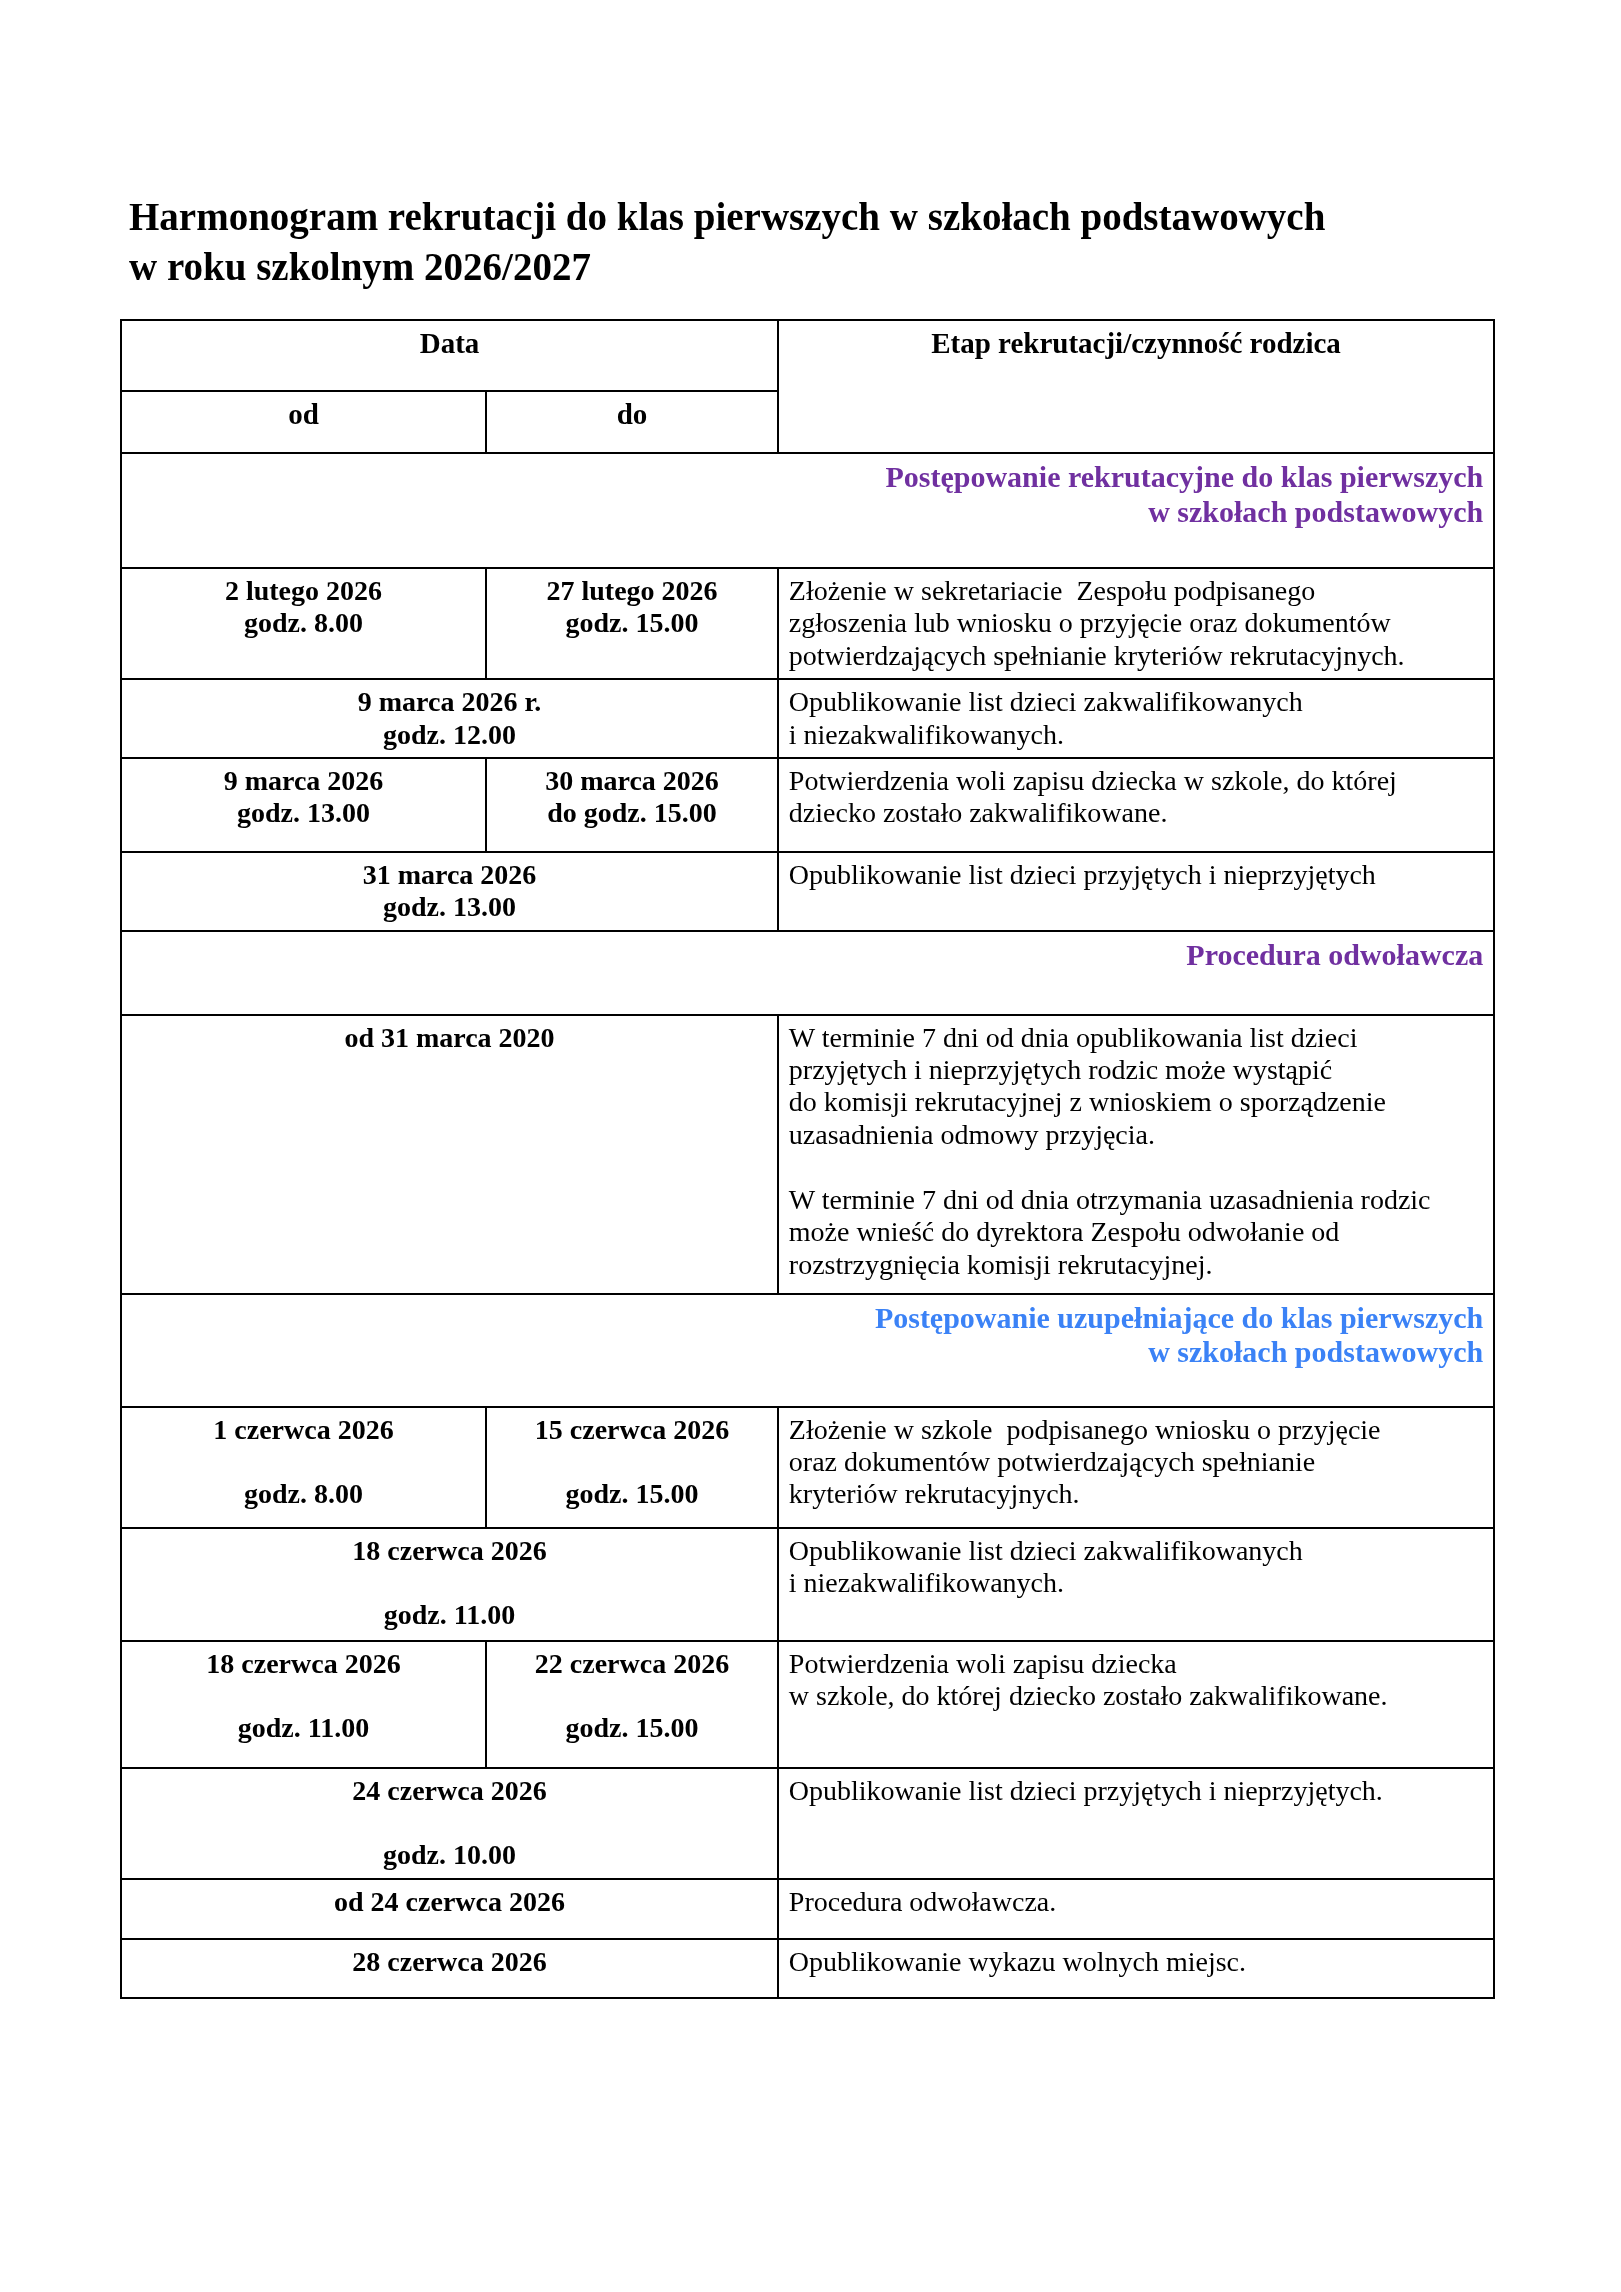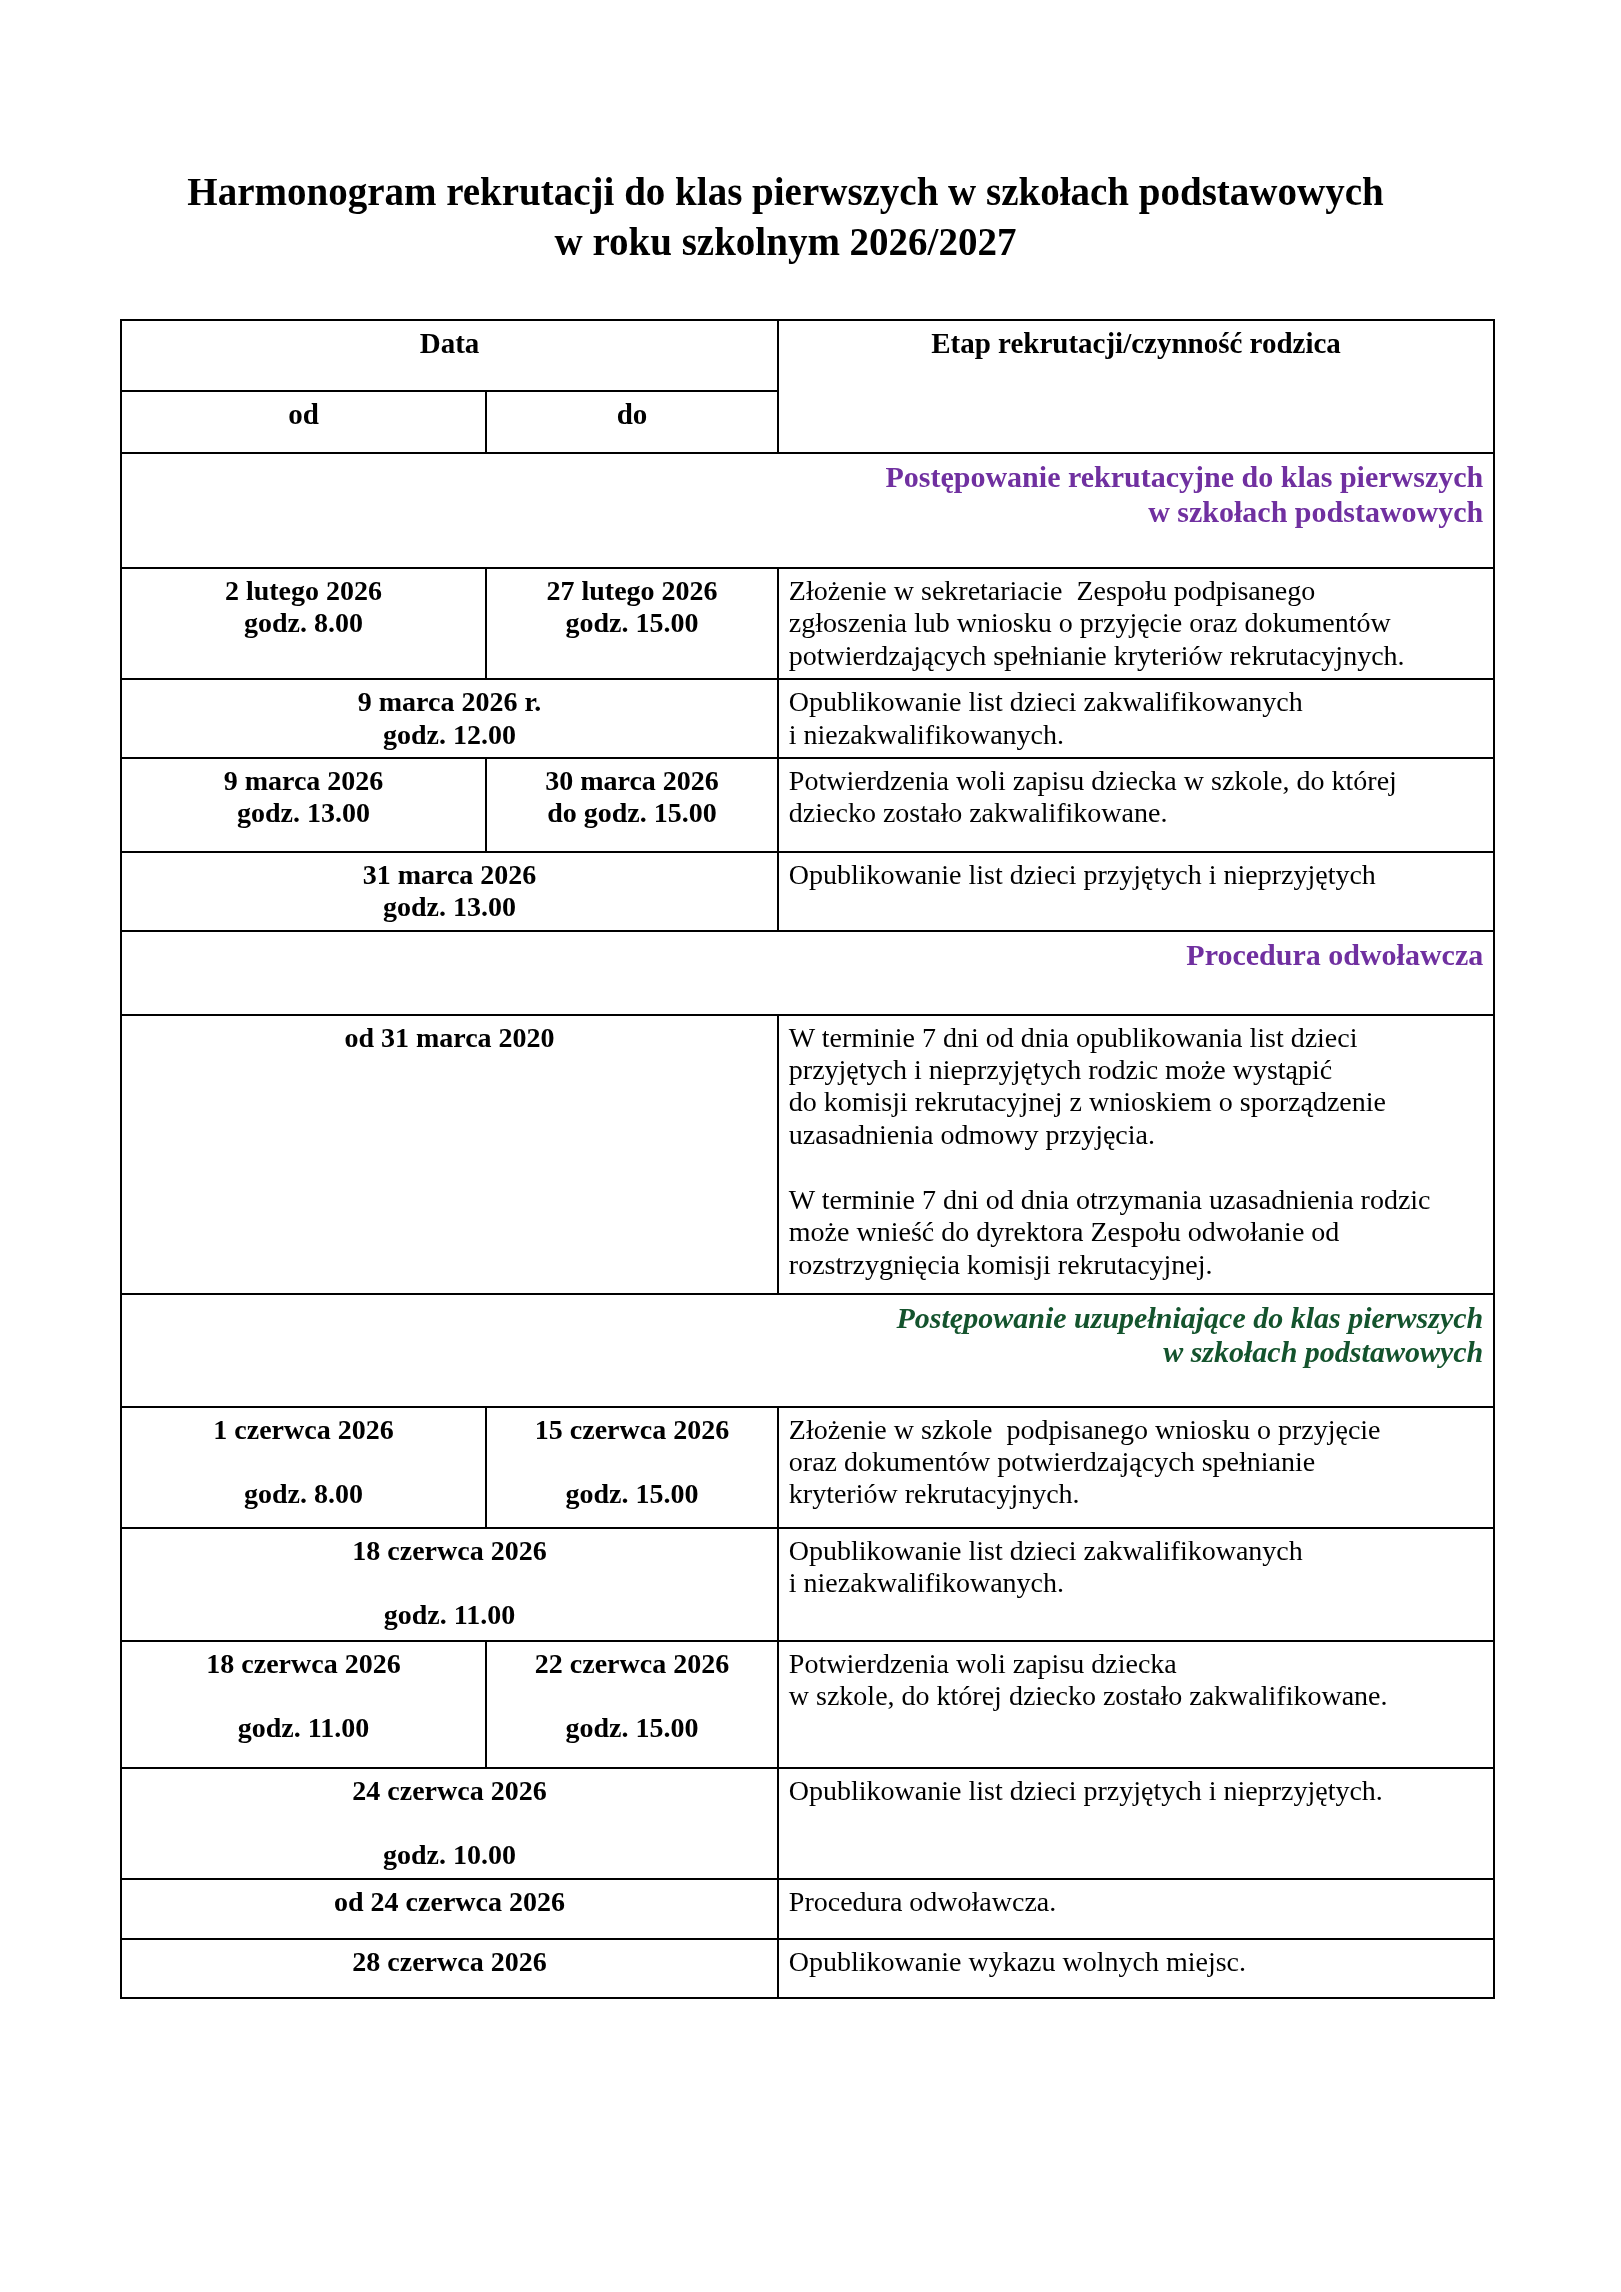--- a/index.html
+++ b/index.html
@@ -10,27 +10,26 @@
   body {
     width: 1621px;
     height: 2293px;
     position: relative;
     font-family: "Liberation Serif", "DejaVu Serif", serif;
     color: #000000;
   }
   .page-title {
     position: absolute;
     left: 129px;
-    top: 167px;
+    top: 192px;
     width: 1313px;
     font-size: 39px;
     font-weight: bold;
     line-height: 1.28;
     white-space: pre-line;
-    text-align: center;
   }
   table.schedule {
     position: absolute;
     left: 120px;
     top: 319px;
     width: 1372px;
     border-collapse: collapse;
     table-layout: fixed;
     font-size: 28px;
     line-height: 1.16;
@@ -141,21 +140,21 @@
 przyjętych i nieprzyjętych rodzic może wystąpić
 do komisji rekrutacyjnej z wnioskiem o sporządzenie
 uzasadnienia odmowy przyjęcia.
 
 W terminie 7 dni od dnia otrzymania uzasadnienia rodzic
 może wnieść do dyrektora Zespołu odwołanie od
 rozstrzygnięcia komisji rekrutacyjnej.</td>
   </tr>
 
   <tr style="height:113px">
-    <td colspan="3" class="section-cell" style="color: #14532d; font-style: italic;">Postępowanie uzupełniające do klas pierwszych
+    <td colspan="3" class="section-cell" style="color: #3b82f6;">Postępowanie uzupełniające do klas pierwszych
 w szkołach podstawowych</td>
   </tr>
 
   <tr style="height:121px">
     <td class="date-cell">1 czerwca 2026
 
 godz. 8.00</td>
     <td class="date-cell">15 czerwca 2026
 
 godz. 15.00</td>

